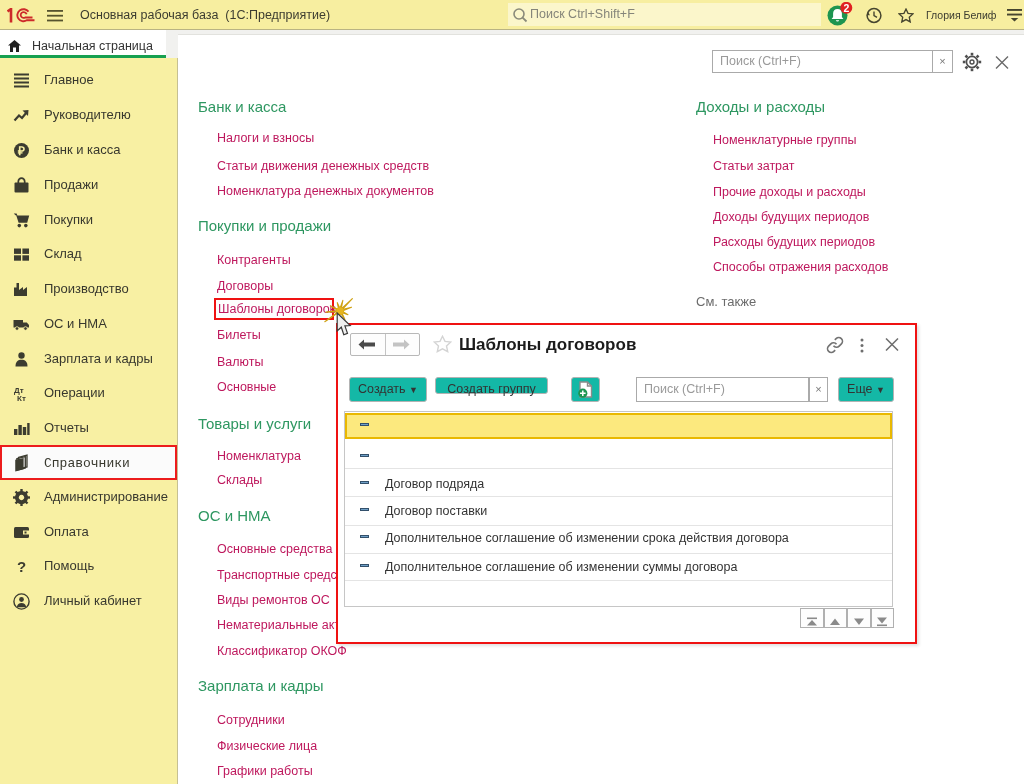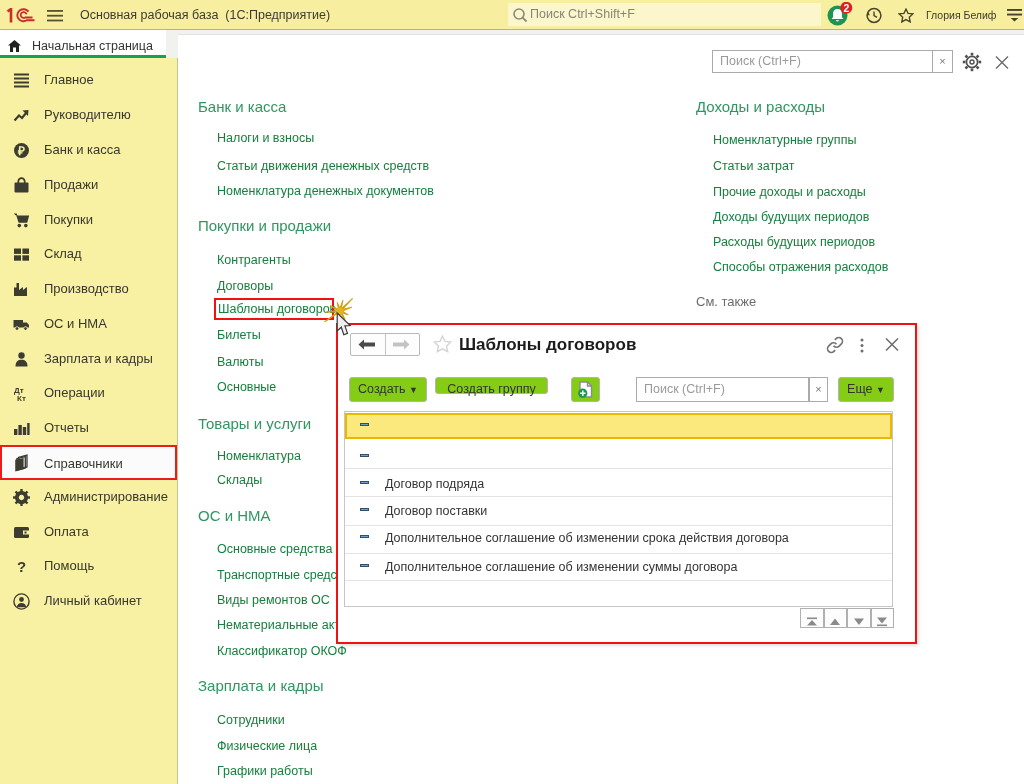--- a/index.html
+++ b/index.html
@@ -1,38 +1,38 @@
 <!DOCTYPE html>
 <html><head>
 <meta charset="utf-8">
 <style>
   * { margin:0; padding:0; box-sizing:border-box; }
   html,body { width:1024px; height:784px; overflow:hidden; }
   body { font-family:"Liberation Sans", sans-serif; position:relative; background:#fff; }
   .abs { position:absolute; }
-  .txt13 { font-size:13px; line-height:18px; white-space:nowrap; }
+  .txt13 { font-size:13px; line-height:18px; white-space:nowrap;font-family:Liberation Mono, monospace; }
   
   #topbar { left:0; top:0; width:1024px; height:30px; background:#f7eea0; border-bottom:1px solid #b9b383; }
   #topsearch { left:508px; top:3px; width:313px; height:23px; background:#fbf6cb; color:#85857a; font-size:12.5px; line-height:23px; }
   
   #tabstrip { left:168px; top:30px; width:856px; height:5px; background:#f1f1ef; border-bottom:1px solid #e2e2de; }
   
   #homerow { left:0; top:30px; width:168px; height:28px; background:#fff; }
   #homeunderline { left:0; top:55px; width:166px; height:3px; background:#17a050; }
   #homegap { left:166px; top:30px; width:12px; height:28px; background:#f1f1ef; }
   
   #sidebar { left:0; top:58px; width:178px; height:726px; background:#f8f0a3; border-right:1px solid #c6c092; }
   .mi { position:absolute; left:0; width:178px; height:35px; }
   .mi .ic { position:absolute; left:13px; top:9px; width:17px; height:17px; }
   .mi .lb { position:absolute; left:44px; top:8px; font-size:13px; line-height:18px; color:#38382e; white-space:nowrap; }
   
   .h2g { position:absolute; font-size:15px; line-height:19px; color:#2e9761; white-space:nowrap; }
-  .it { position:absolute; font-size:12.5px; line-height:18px; color:#15803d; white-space:nowrap; }
-  
-  .btn { position:absolute; background:#84cc16; border:1px solid #b3b3b3; border-radius:3px; font-size:12.5px; color:#333; text-align:center; }
+  .it { position:absolute; font-size:12.5px; line-height:18px; color:#be185d; white-space:nowrap; }
+  
+  .btn { position:absolute; background:#14b8a6; border:1px solid #b3b3b3; border-radius:3px; font-size:12.5px; color:#333; text-align:center; }
   .inp { position:absolute; background:#fff; border:1px solid #aaa; color:#9a9a9a; font-size:12.5px; }
   
   .lrow { left:7px; width:547px; border-bottom:1px solid #e4e4e4; }
   .ltx { position:absolute; left:47px; font-size:12.5px; line-height:18px; color:#333; white-space:nowrap; }
   .dash { position:absolute; left:21.5px; width:9px; height:3px; background:#6fa0c8; border:1px solid #33506b; }
   .nbt { position:absolute; top:283px; width:23.5px; height:20px; border:1px solid #b0b0b0; background:#fdfdfd; text-align:center; padding-top:4px; }
 </style>
 </head>
 <body>
 

